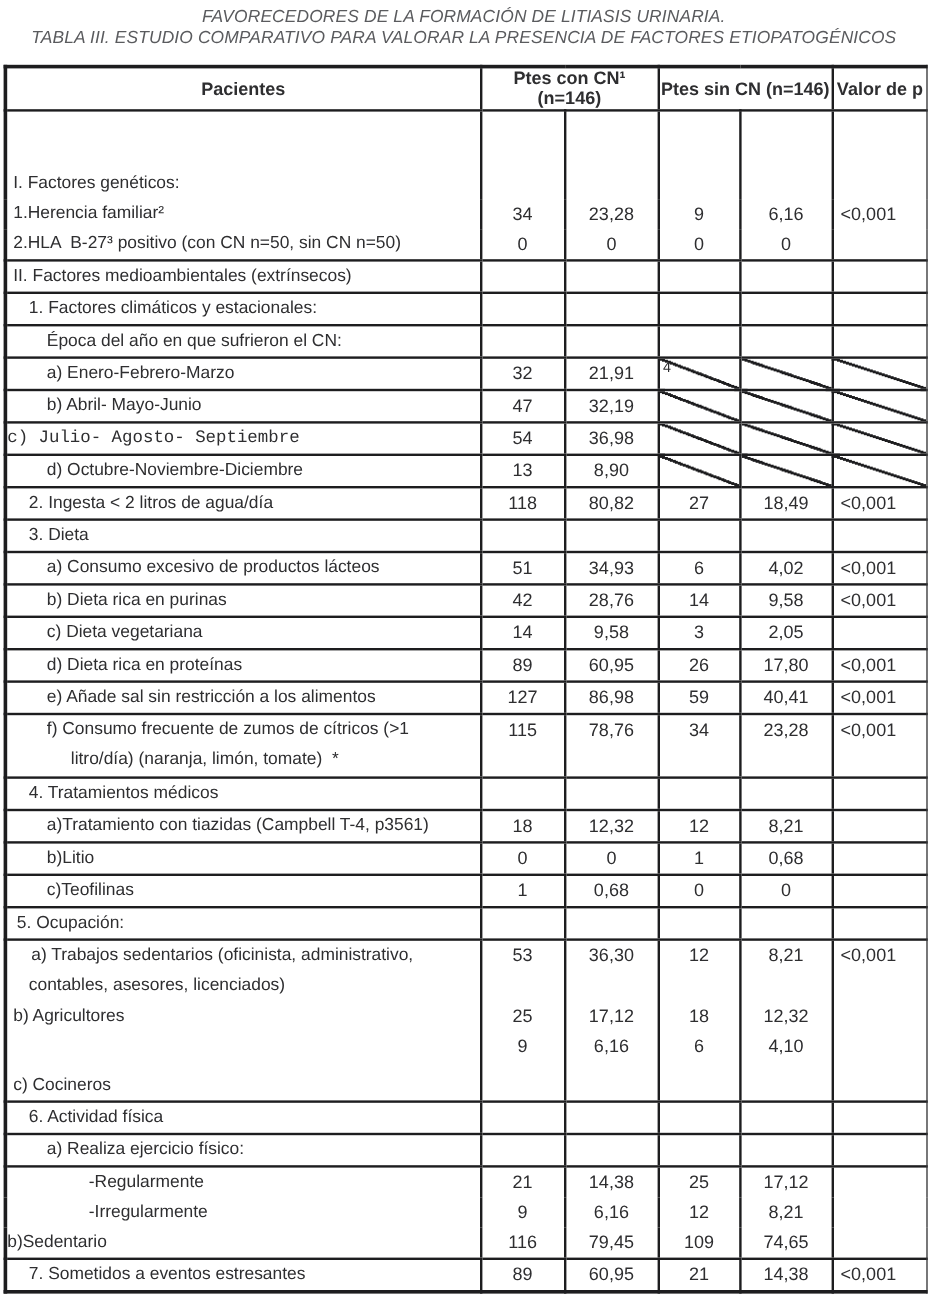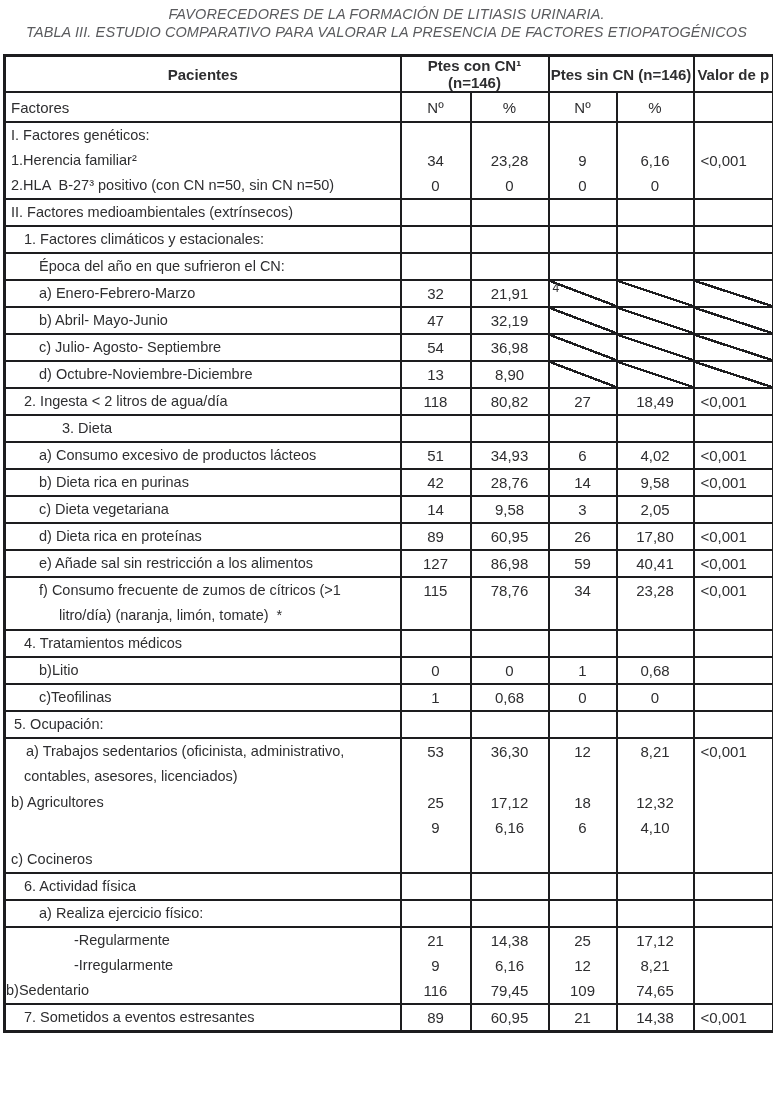--- a/index.html
+++ b/index.html
@@ -95,33 +95,25 @@
       <col style="width:77px">
       <col style="width:80px">
     </colgroup>
     <thead>
       <tr class="h1">
         <th class="lblcol">Pacientes</th>
         <th colspan="2">Ptes con CN¹ (n=146)</th>
         <th colspan="2">Ptes sin CN (n=146)</th>
         <th>Valor de p</th>
       </tr>
-      <tr class="h2">
-        <th class="lblcol">Factores</th>
-        <th>Nº</th>
-        <th>%</th>
-        <th>Nº</th>
-        <th>%</th>
-        <th></th>
-      </tr>
     </thead>
     <tbody>
         <tr class="nb">
           <td class="lbl">
-            <div style="padding-left: 5px;">I. Factores genéticos:</div>
+            <div style="padding-left: 5px; margin-top: 48px;">I. Factores genéticos:</div>
           </td>
           <td class="val c0"></td>
           <td class="val c1"></td>
           <td class="val c2"></td>
           <td class="val c3"></td>
           <td class="val c4"></td>
         </tr>
         <tr class="nb">
           <td class="lbl">
             <div style="padding-left: 5px;">1.Herencia familiar²</div>
@@ -189,21 +181,21 @@
             <div style="padding-left: 33px;">b) Abril- Mayo-Junio</div>
           </td>
           <td class="val c0">47</td>
           <td class="val c1">32,19</td>
           <td class="val c2 diag"></td>
           <td class="val c3 diag"></td>
           <td class="val c4 diag"></td>
         </tr>
         <tr>
           <td class="lbl">
-            <div style="padding-left: 33px;">c) Julio- Agosto- Septiembre</div>
+            <div style=" font-family: Liberation Mono, monospace;">c) Julio- Agosto- Septiembre</div>
           </td>
           <td class="val c0">54</td>
           <td class="val c1">36,98</td>
           <td class="val c2 diag"></td>
           <td class="val c3 diag"></td>
           <td class="val c4 diag"></td>
         </tr>
         <tr>
           <td class="lbl">
             <div style="padding-left: 33px;">d) Octubre-Noviembre-Diciembre</div>
@@ -219,21 +211,21 @@
             <div style="padding-left: 18px;">2. Ingesta &lt; 2 litros de agua/día</div>
           </td>
           <td class="val c0">118</td>
           <td class="val c1">80,82</td>
           <td class="val c2">27</td>
           <td class="val c3">18,49</td>
           <td class="val c4">&lt;0,001</td>
         </tr>
         <tr>
           <td class="lbl">
-            <div style="padding-left: 18px; margin-left: 38px;">3. Dieta</div>
+            <div style="padding-left: 18px;">3. Dieta</div>
           </td>
           <td class="val c0"></td>
           <td class="val c1"></td>
           <td class="val c2"></td>
           <td class="val c3"></td>
           <td class="val c4"></td>
         </tr>
         <tr>
           <td class="lbl">
             <div style="padding-left: 33px;">a) Consumo excesivo de productos lácteos</div>
@@ -296,20 +288,30 @@
           <td class="val c4">&lt;0,001</td>
         </tr>
         <tr>
           <td class="lbl">
             <div style="padding-left: 18px;">4. Tratamientos médicos</div>
           </td>
           <td class="val c0"></td>
           <td class="val c1"></td>
           <td class="val c2"></td>
           <td class="val c3"></td>
+          <td class="val c4"></td>
+        </tr>
+        <tr>
+          <td class="lbl">
+            <div style="padding-left: 33px;">a)Tratamiento con tiazidas (Campbell T-4, p3561)</div>
+          </td>
+          <td class="val c0">18</td>
+          <td class="val c1">12,32</td>
+          <td class="val c2">12</td>
+          <td class="val c3">8,21</td>
           <td class="val c4"></td>
         </tr>
         <tr>
           <td class="lbl">
             <div style="padding-left: 33px;">b)Litio</div>
           </td>
           <td class="val c0">0</td>
           <td class="val c1">0</td>
           <td class="val c2">1</td>
           <td class="val c3">0,68</td>

